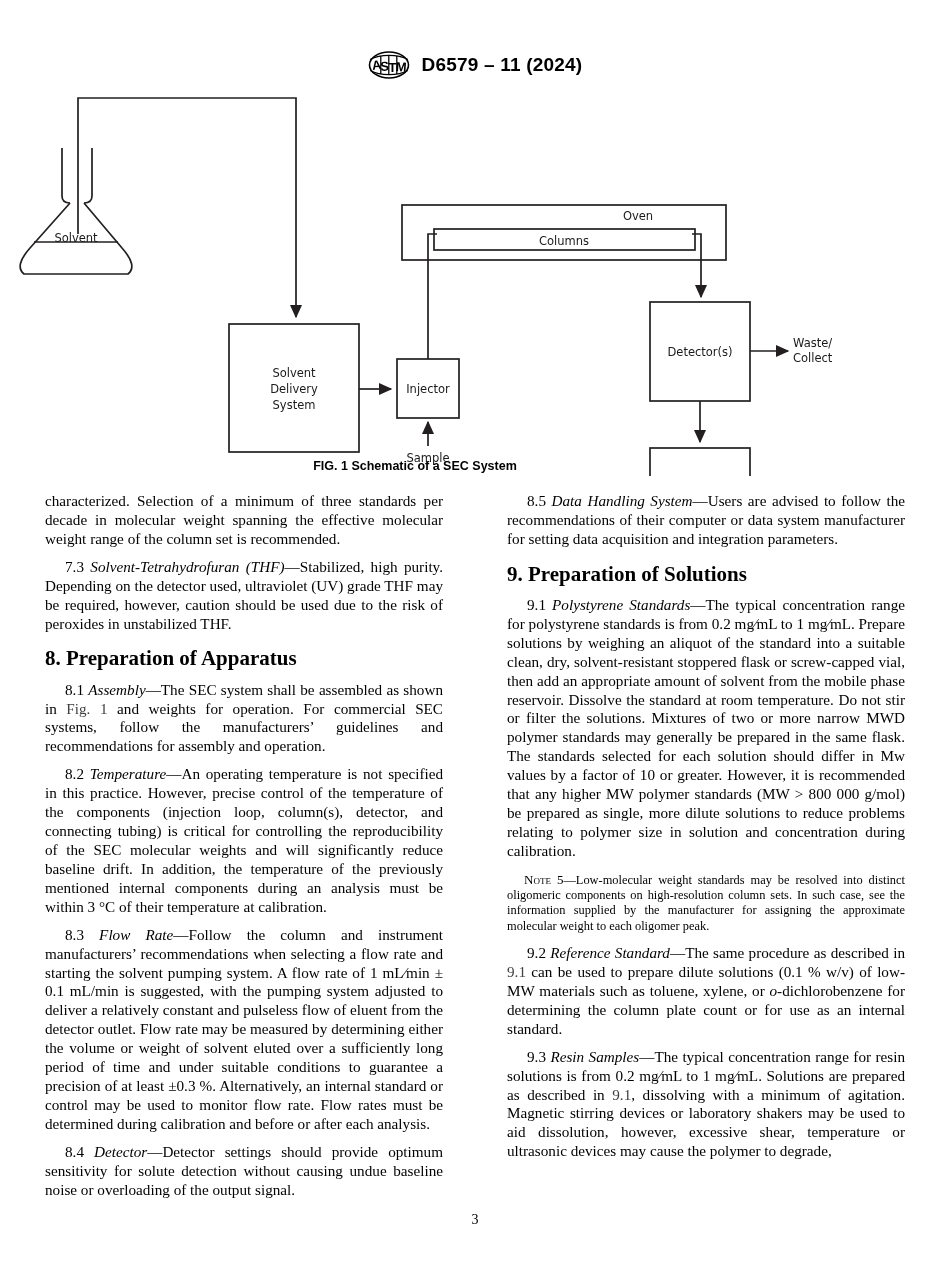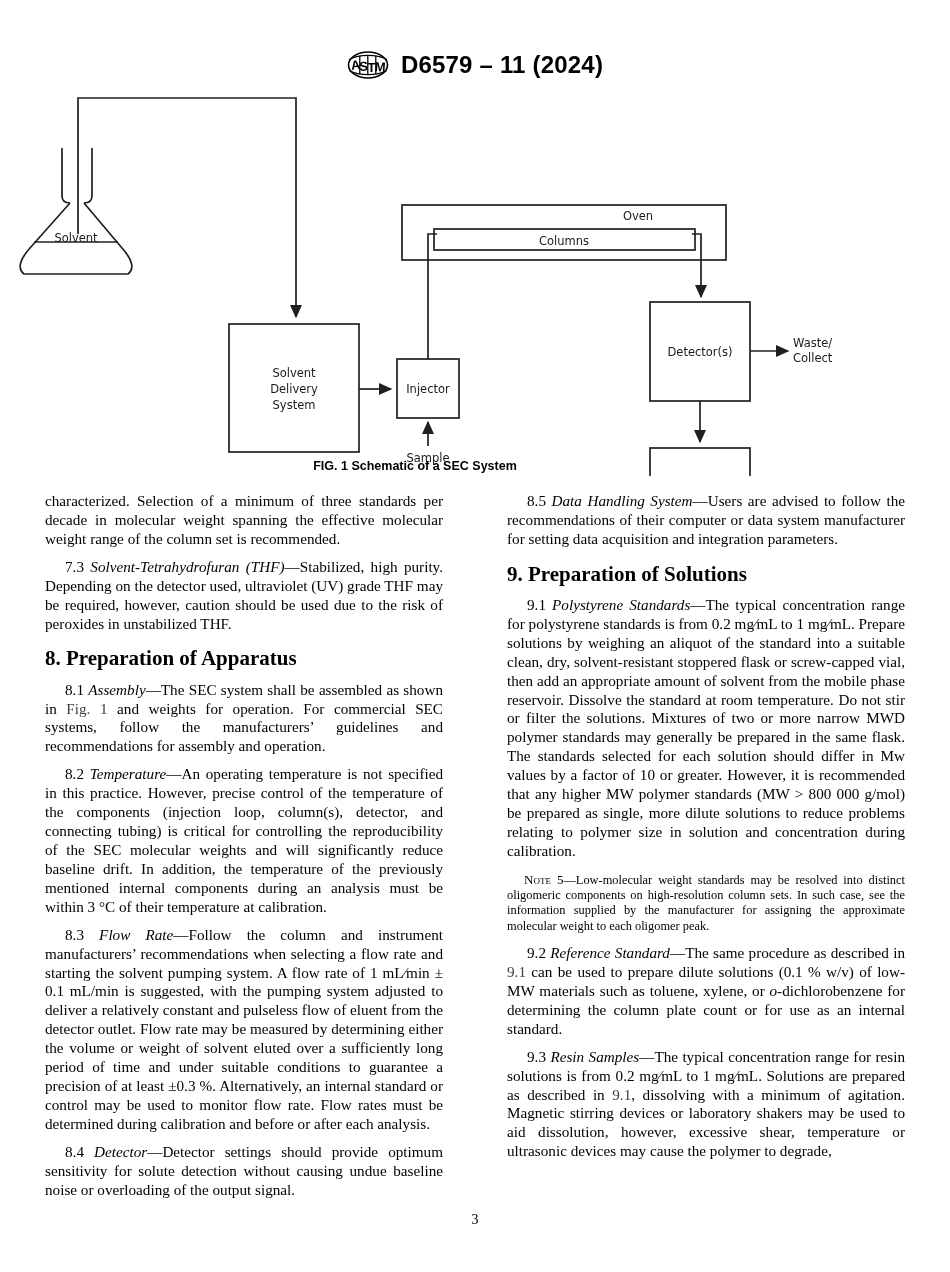--- a/index.html
+++ b/index.html
@@ -26,21 +26,21 @@
     align-items: center;
     justify-content: center;
     gap: 12px;
   }
   .astm-logo {
     display: block;
   }
   .designation {
     font-family: "Liberation Sans", sans-serif;
     font-weight: bold;
-    font-size: 24px;
+    font-size: 19px;
     letter-spacing: .2px;
     white-space: nowrap;
   }
 
   
   .figure-wrap {
     position: absolute;
     top: 86px;
     left: 0;
     width: 950px;

